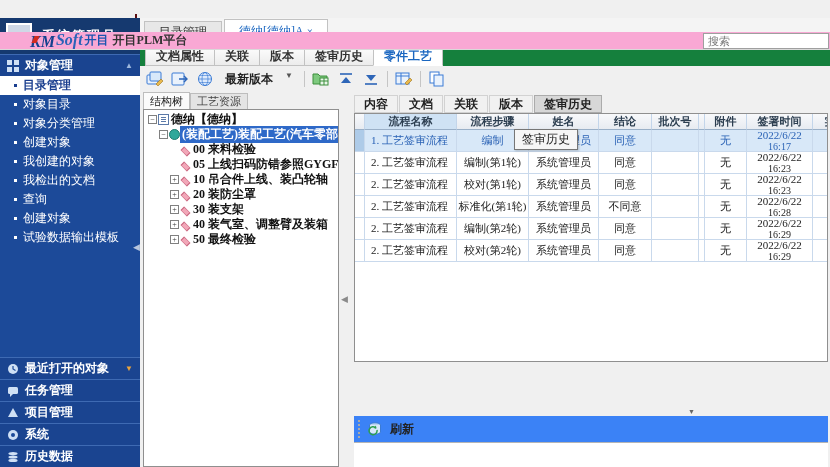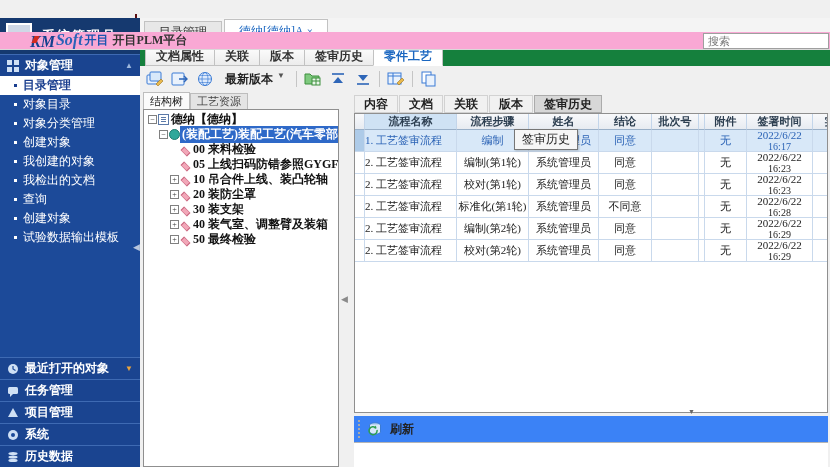--- a/index.html
+++ b/index.html
@@ -44,21 +44,21 @@
   .doc-tab.active { background:#ffffff; color:#1a66c0; height:23px; }
   .doc-tab .close { color:#1a66c0; margin-left:3px; font-size:11px; }
 
   .sub-tabs { position:absolute; left:0; top:25px; width:757px; height:23px; background:#15803d; display:flex; align-items:flex-end; padding-left:5px; }
   .sub-tab { height:20px; padding:0 10px; display:flex; align-items:center; font-size:12px; font-weight:bold; color:#333; background:linear-gradient(#fdfdfd,#ececec); border:1px solid #c2c2c2; margin-right:-1px; cursor:pointer; font-family:"Liberation Serif", serif; }
   .sub-tab.active { background:#ffffff; color:#1a66c0; border-bottom:1px solid #fff; }
 
   .toolbar { position:absolute; left:0; top:48px; width:690px; height:26px; background:#f0f0f0; display:flex; align-items:center; padding-left:6px; gap:7px; }
   .tb-icon { width:18px; height:16px; position:relative; cursor:pointer; flex:0 0 auto; }
   .tb-sep { width:1px; height:16px; background:#c5c5c5; }
-  .version-dd { display:flex; align-items:flex-start; gap:4px; font-size:12px; font-weight:bold; color:#222; cursor:pointer; font-family:"Liberation Serif", serif; padding:1px 4px; }
+  .version-dd { display:flex; align-items:flex-start; gap:12px; font-size:12px; font-weight:bold; color:#222; cursor:pointer; font-family:"Liberation Serif", serif; padding:1px 4px; }
   .version-dd .caret { font-size:8px; color:#555; }
 
   
   .tree-tabs { position:absolute; left:3px; top:74px; display:flex; align-items:flex-end; height:17px; }
   .tree-tab { height:16px; padding:0 6px; font-size:11px; color:#444; background:#e4e4e4; border:1px solid #bdbdbd; border-bottom:none; display:flex; align-items:center; cursor:pointer; font-family:"Liberation Serif", serif; }
   .tree-tab.active { background:#fbfbfb; height:17px; color:#222; }
   .tree-box { position:absolute; left:3px; top:91px; width:196px; height:358px; background:#ffffff; border:1px solid #8f8f8f; overflow:hidden; padding-top:2px; }
   .tree-row { height:15px; display:flex; align-items:center; white-space:nowrap; font-size:12px; font-weight:bold; color:#111; font-family:"Liberation Serif", serif; cursor:pointer; }
   .tw { display:inline-flex; width:11px; flex:0 0 11px; justify-content:center; align-items:center; }
   .pm-box { width:9px; height:9px; border:1px solid #808080; background:#fff; font-size:8px; line-height:7px; text-align:center; color:#333; font-weight:normal; }
@@ -69,26 +69,26 @@
   .diamond-ico::before { content:""; position:absolute; left:1px; top:3px; width:7px; height:7px; background:#f2a7b8; border:1px solid #c96a82; transform:rotate(45deg) scaleY(0.55); }
   .tree-label { padding:0 2px; }
   .tree-row .sel { background:#2e69c8; color:#ffffff; padding:0 2px; }
   .splitter-arrow { position:absolute; left:201px; top:276px; font-size:9px; color:#8a8a8a; }
 
   
   .right-panel { position:absolute; left:212px; top:74px; width:478px; height:375px; }
   .detail-tabs { display:flex; align-items:flex-end; height:21px; padding-left:2px; gap:1px; }
   .detail-tab { height:18px; padding:0 9px; display:flex; align-items:center; font-size:12px; font-weight:bold; color:#222; background:#f1f1f1; border:1px solid #d2d2d2; cursor:pointer; font-family:"Liberation Serif", serif; }
   .detail-tab.active { background:#d7d7d7; border-color:#ababab; }
-  .grid-wrap { position:absolute; left:2px; top:21px; width:474px; height:300px; background:#fff; border:1px solid #8f8f8f; overflow:hidden; }
+  .grid-wrap { position:absolute; left:2px; top:21px; width:474px; height:249px; background:#fff; border:1px solid #8f8f8f; overflow:hidden; }
   .grid { display:grid; grid-template-columns:10px 92px 72px 70px 53px 47px 6px 42px 66px 90px; }
   .gh { height:16px; background:linear-gradient(#f8f9fb,#e7ebf1); border-right:1px solid #c3d5ea; border-bottom:1px solid #9ab0c8; display:flex; align-items:center; justify-content:center; font-size:11px; font-weight:bold; color:#2c3e50; font-family:"Liberation Serif", serif; overflow:hidden; white-space:nowrap; }
   .gh.first { background:#cfe2f4; }
   .gc { height:22px; border-right:1px solid #c9d9ec; border-bottom:1px solid #c9d9ec; display:flex; flex-direction:column; align-items:center; justify-content:center; font-size:11px; color:#222; font-family:"Liberation Serif", serif; overflow:hidden; white-space:nowrap; line-height:11px; }
-  .gc.left { align-items:flex-start; }
+  .gc.left { align-items:flex-start; padding-left:6px; }
   .row-sel .gc { background:#d8e8f8; color:#2a62b5; }
   .row-sel .gc.selcol { background:#aecbe8; }
   .gc .t2 { font-size:10px; }
   .tooltip { position:absolute; left:162px; top:37px; background:#f6f6f6; border:1px solid #767676; padding:1px 7px; font-size:12px; color:#222; z-index:9; font-family:"Liberation Serif", serif; box-shadow:1px 1px 2px rgba(0,0,0,.2); }
   .grid-bottom-handle { position:absolute; left:336px; top:317px; width:9px; height:5px; color:#666; font-size:7px; line-height:5px; }
   .refresh-bar { position:absolute; left:2px; top:324px; width:474px; height:27px; background:#3b82f6; border-bottom:1px solid #b5b5b5; display:flex; align-items:center; padding-left:4px; gap:5px; }
   .dot-handle { width:3px; height:18px; border-left:2px dotted #a9a9a9; margin-right:2px; }
   .refresh-label { font-size:12px; font-weight:bold; color:#222; font-family:"Liberation Serif", serif; }
   .bottom-empty { position:absolute; left:2px; top:351px; width:474px; height:24px; background:#ffffff; }
 

